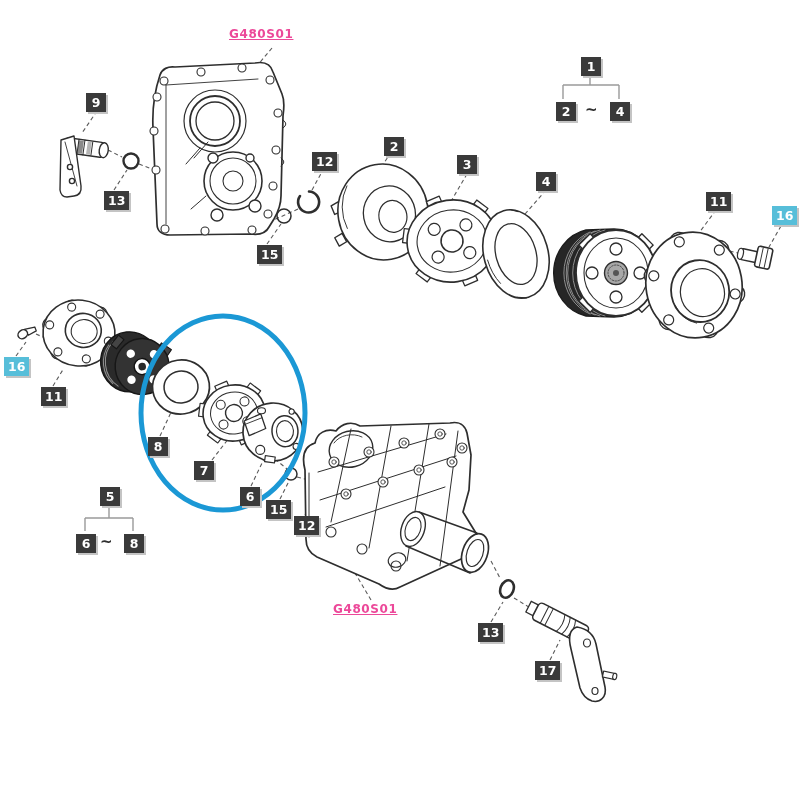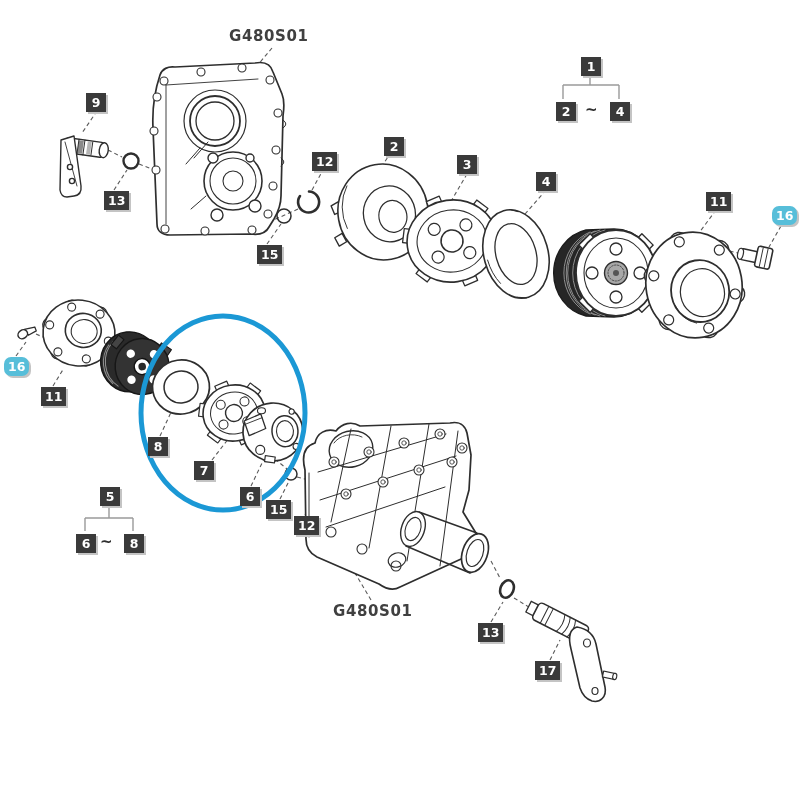--- a/index.html
+++ b/index.html
@@ -5,22 +5,22 @@
   html,body{margin:0;padding:0;background:#fff;}
   body{width:800px;height:800px;overflow:hidden;font-family:"DejaVu Sans","Liberation Sans",sans-serif;}
   .stage{position:relative;width:800px;height:800px;background:#fff;}
   .stage svg{position:absolute;left:0;top:0;}
   .plabel{
     position:absolute;min-width:12px;height:19px;padding:0 4px;
     background:#3a3a3a;color:#fff;font-size:12.5px;font-weight:bold;
     line-height:19px;text-align:center;box-shadow:2px 2px 0 #c4c4c4;
     cursor:pointer;user-select:none;
   }
-  .plabel.teal{background:#57bed9;border-radius:7px;}
-  .code{position:absolute;font-size:15px;font-weight:bold;color:#404040;letter-spacing:.6px;}
+  .plabel.teal{background:#57bed9;}
+  .code{position:absolute;font-size:12px;font-weight:bold;color:#ec4899;letter-spacing:.6px;text-decoration:underline;}
   .tilde{position:absolute;font-size:15px;font-weight:bold;color:#2f2f2f;line-height:19px;}
 </style>
 </head>
 <body>
 
 <div class="stage">
 
 <svg width="800" height="800" viewBox="0 0 800 800">
 
   <g stroke="#5a5a5a" stroke-width="1.1" stroke-dasharray="4 3" fill="none">

